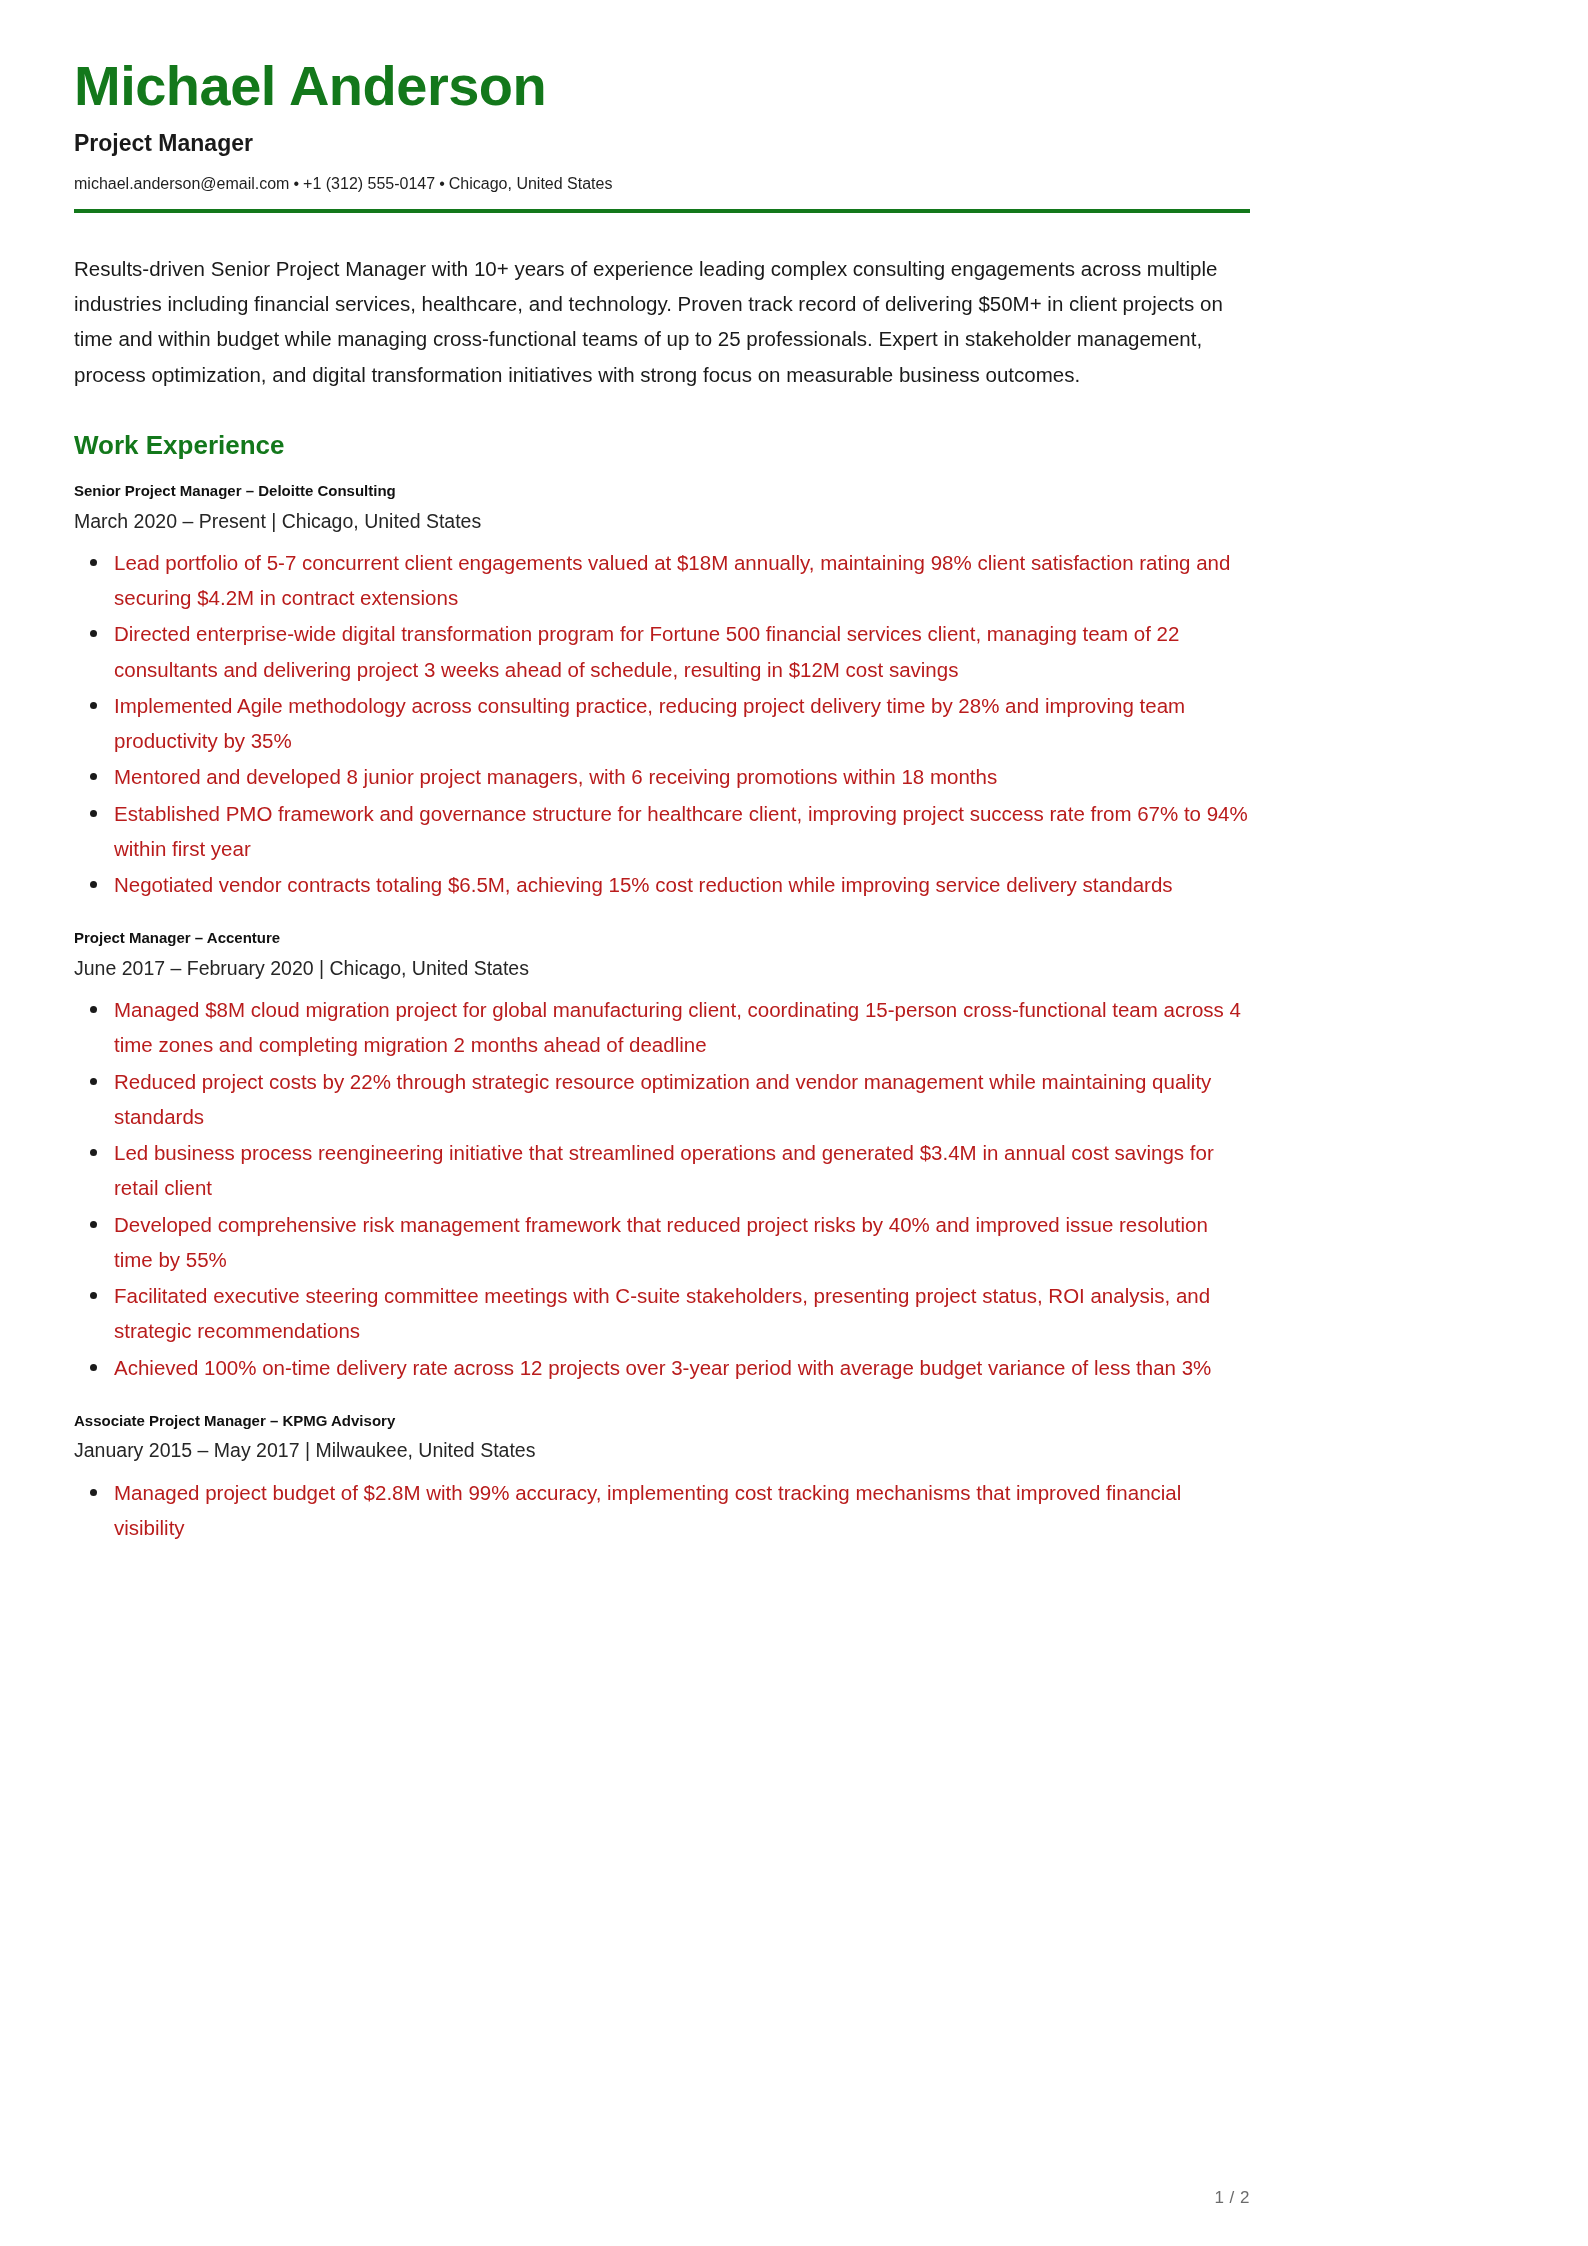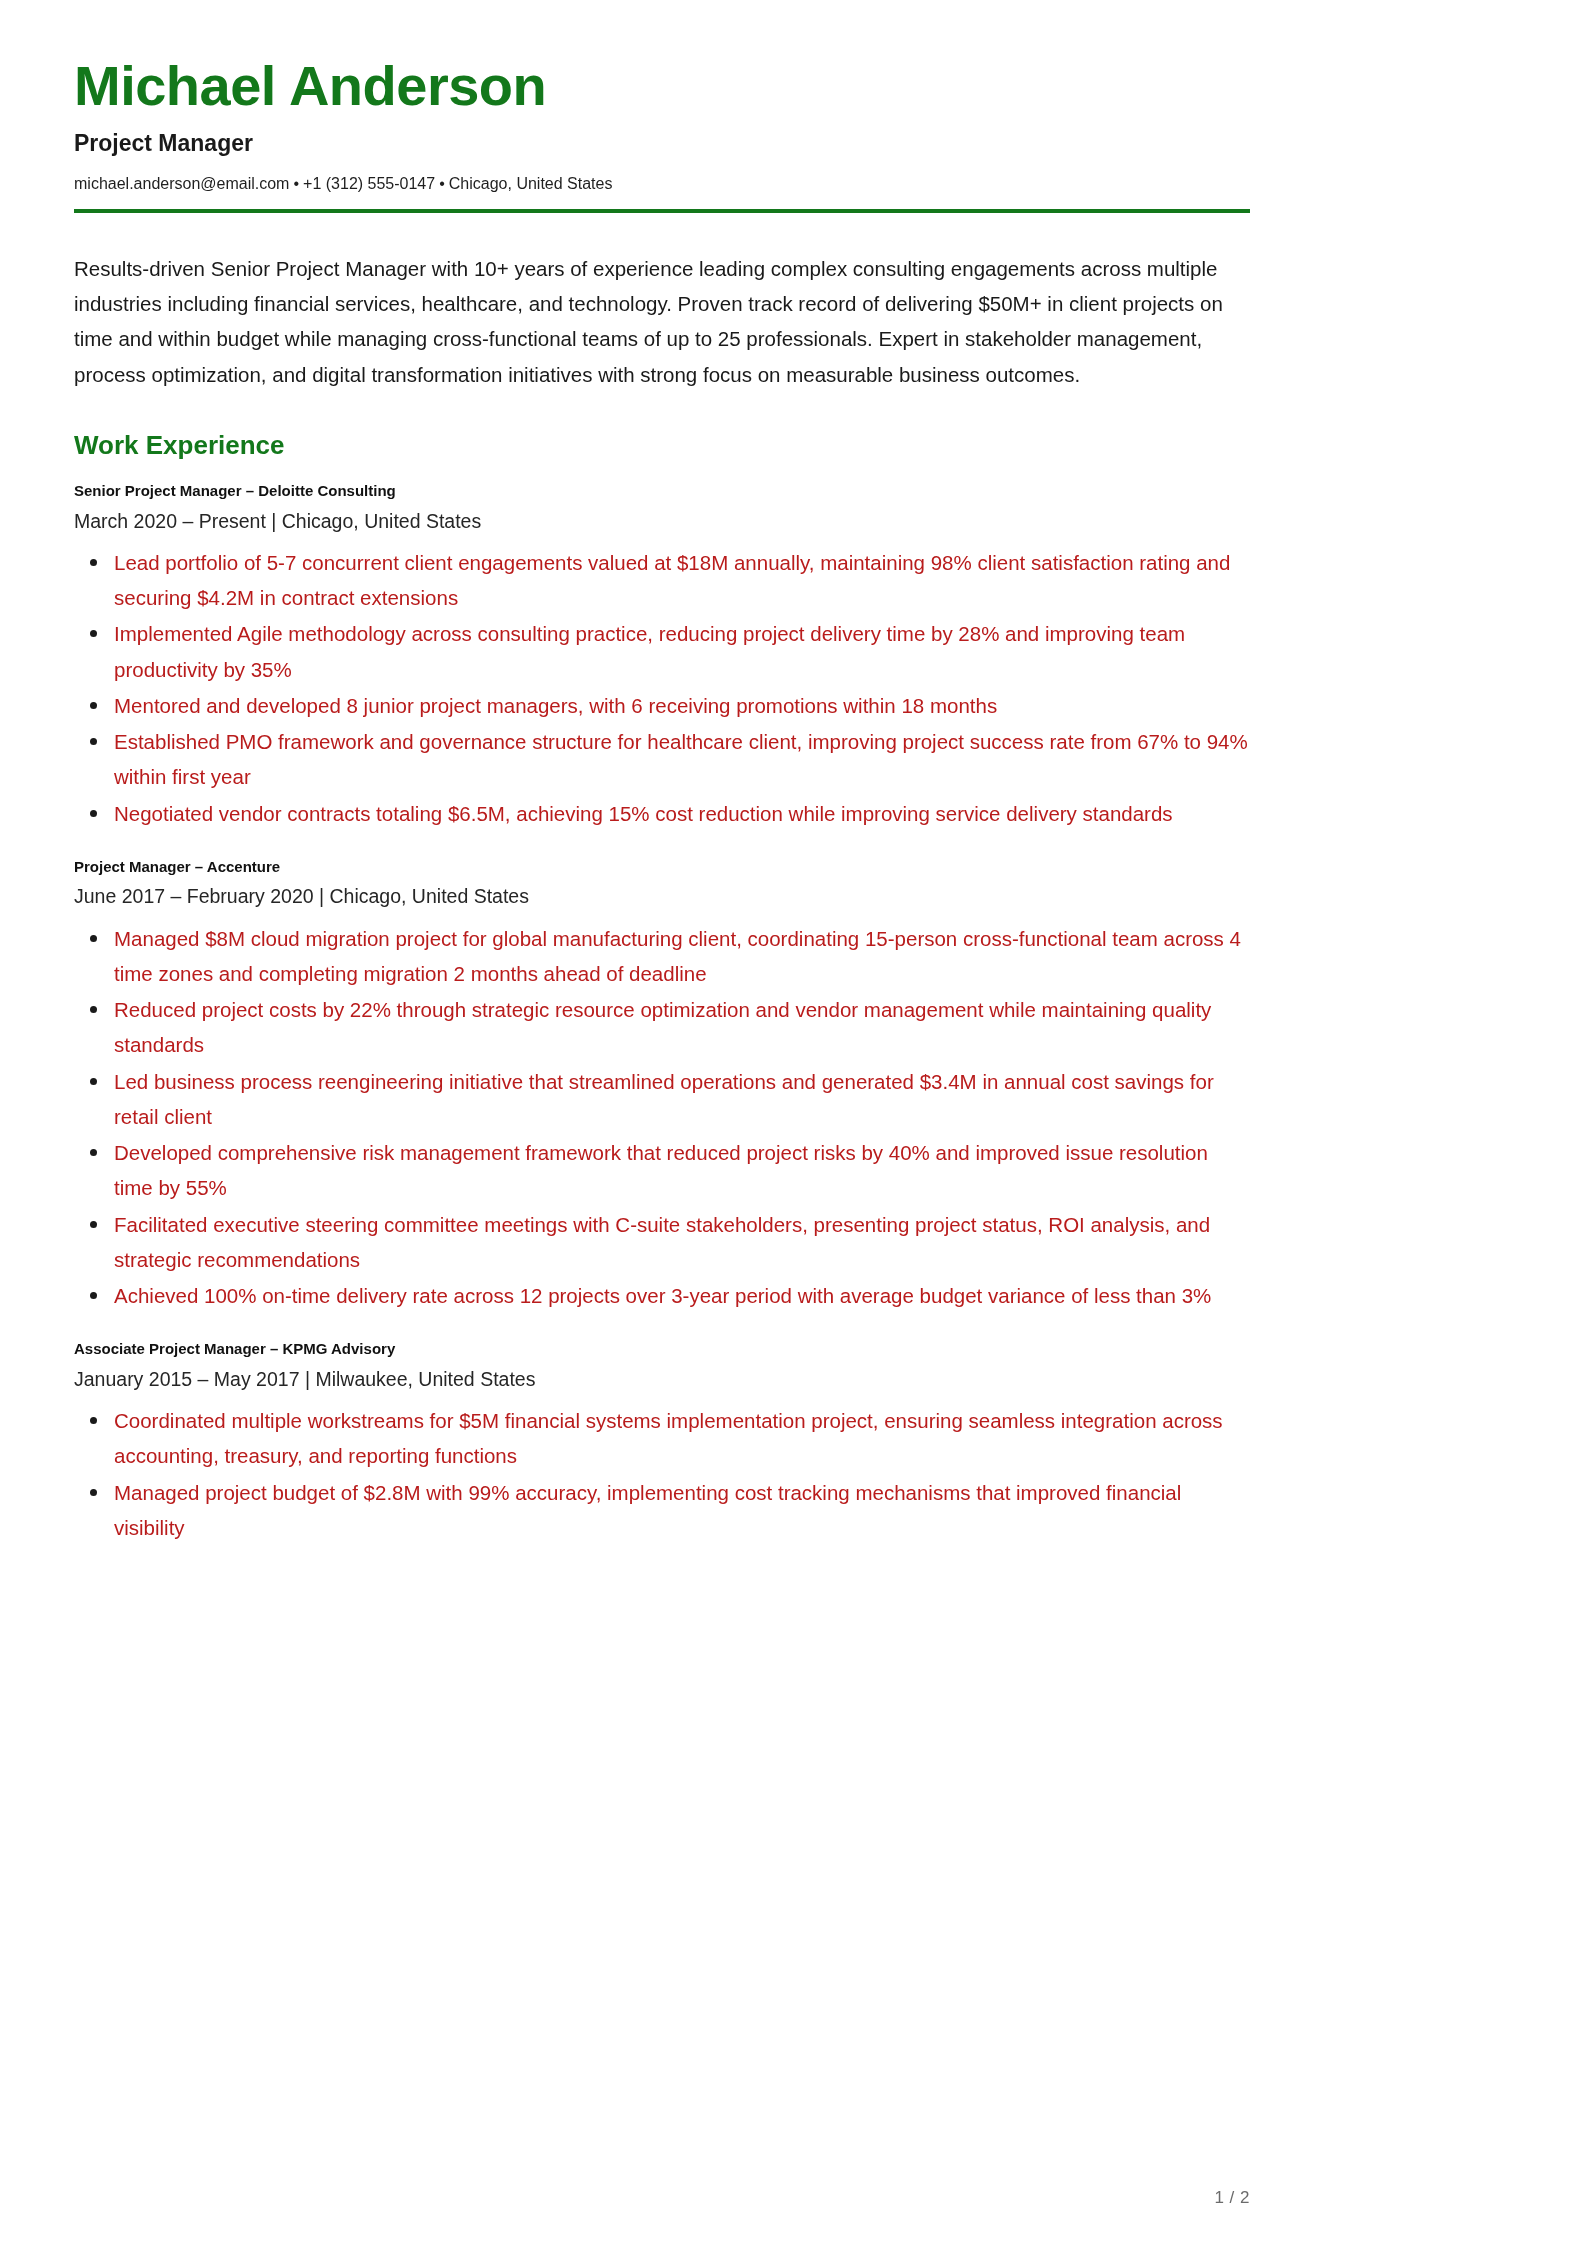--- a/index.html
+++ b/index.html
@@ -144,20 +144,21 @@
   </div>
 
   <div class="section">
     <div class="section-title">Work Experience</div>
 
     <div class="job">
       <div class="job-heading">Senior Project Manager – Deloitte Consulting</div>
       <div class="job-meta">March 2020 – Present | Chicago, United States</div>
       <ul class="bullets">
         <li>Lead portfolio of 5-7 concurrent client engagements valued at $18M annually, maintaining 98% client satisfaction rating and securing $4.2M in contract extensions</li>
+        <li>Directed enterprise-wide digital transformation program for Fortune 500 financial services client, managing team of 22 consultants and delivering project 3 weeks ahead of schedule, resulting in $12M cost savings</li>
         <li>Implemented Agile methodology across consulting practice, reducing project delivery time by 28% and improving team productivity by 35%</li>
         <li>Mentored and developed 8 junior project managers, with 6 receiving promotions within 18 months</li>
         <li>Established PMO framework and governance structure for healthcare client, improving project success rate from 67% to 94% within first year</li>
         <li>Negotiated vendor contracts totaling $6.5M, achieving 15% cost reduction while improving service delivery standards</li>
       </ul>
     </div>
 
     <div class="job">
       <div class="job-heading">Project Manager – Accenture</div>
       <div class="job-meta">June 2017 – February 2020 | Chicago, United States</div>
@@ -168,21 +169,20 @@
         <li>Developed comprehensive risk management framework that reduced project risks by 40% and improved issue resolution time by 55%</li>
         <li>Facilitated executive steering committee meetings with C-suite stakeholders, presenting project status, ROI analysis, and strategic recommendations</li>
         <li>Achieved 100% on-time delivery rate across 12 projects over 3-year period with average budget variance of less than 3%</li>
       </ul>
     </div>
 
     <div class="job">
       <div class="job-heading">Associate Project Manager – KPMG Advisory</div>
       <div class="job-meta">January 2015 – May 2017 | Milwaukee, United States</div>
       <ul class="bullets">
-        <li>Coordinated multiple workstreams for $5M financial systems implementation project, ensuring seamless integration across accounting, treasury, and reporting functions</li>
         <li>Managed project budget of $2.8M with 99% accuracy, implementing cost tracking mechanisms that improved financial visibility</li>
       </ul>
     </div>
 
   </div>
 
   <div class="page-footer">1 / 2</div>
 
 </div>
 

